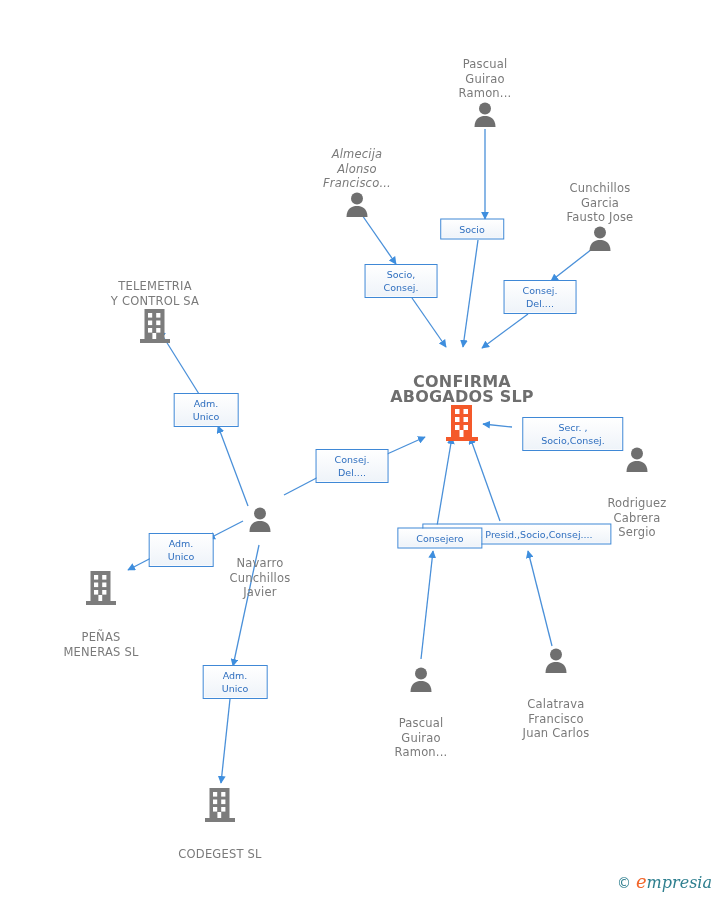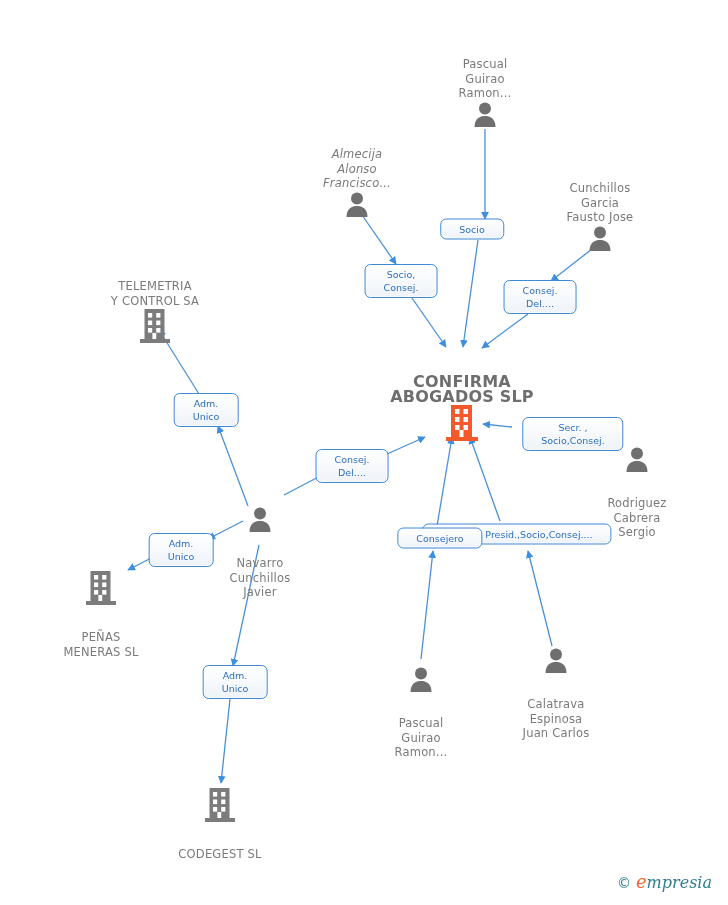--- a/index.html
+++ b/index.html
@@ -10,21 +10,21 @@
 
   .node{position:absolute;transform:translateX(-50%);text-align:center;width:160px;}
   .node .caption{font-size:11.5px;line-height:14.5px;color:#7a7a7a;letter-spacing:.2px;
                  white-space:pre-line;margin-top:24px;}
   .node .caption.center-caption{font-weight:bold;color:#6e6e6e;font-size:16px;line-height:15px;}
   .icon-wrap{display:block;line-height:0;}
   .icon-wrap svg{display:inline-block;}
 
   .edge-label{position:absolute;transform:translate(-50%,-50%);
               background:linear-gradient(#ffffff,#eef3f9);
-              border:1px solid #3f88d6;border-radius:6px;
+              border:1px solid #3f88d6;border-radius:0;
               color:#2f6fbf;font-size:9.5px;line-height:13px;
               padding:3px 18px;text-align:center;white-space:pre-line;
               box-shadow:0 0 0 1px rgba(255,255,255,.6) inset;}
   .edge-label.wide{white-space:nowrap;}
 
   .watermark{position:absolute;right:16px;bottom:14px;display:flex;align-items:center;gap:5px;}
   .wm-c{color:#2e7f8f;font-size:14px;line-height:14px;}
   .wm-text{font-family:"DejaVu Serif","Liberation Serif",serif;font-style:italic;
            font-size:16px;color:#2e7f8f;line-height:16px;}
   .wm-text .e{color:#f2662b;font-size:18px;}
@@ -207,21 +207,21 @@
   </div>
 
   <div class="node" style="left:556px;top:647px;">
     <span class="icon-wrap">
       <svg width="26" height="26" viewBox="0 0 26 26" xmlns="http://www.w3.org/2000/svg">
         <circle cx="13" cy="7.5" r="6" fill="#6f6f6f"></circle>
         <path d="M 2.5 26 C 2.5 17.5 8 15 13 15 C 18 15 23.5 17.5 23.5 26 Z" fill="#6f6f6f"></path>
       </svg>
     </span>
     <div class="caption">Calatrava
-Espinosa
+Francisco
 Juan Carlos</div>
   </div>
 
   <div class="node" style="left:220px;top:787px;">
     <span class="icon-wrap">
       <svg width="30" height="36" viewBox="0 0 30 36" xmlns="http://www.w3.org/2000/svg">
         <rect x="4.5" y="1" width="20" height="30" fill="#7c7c7c"></rect>
         <rect x="0" y="31" width="30" height="4" fill="#7c7c7c"></rect>
         <g fill="#ffffff">
           <rect x="8" y="5" width="4.2" height="4.6"></rect>

